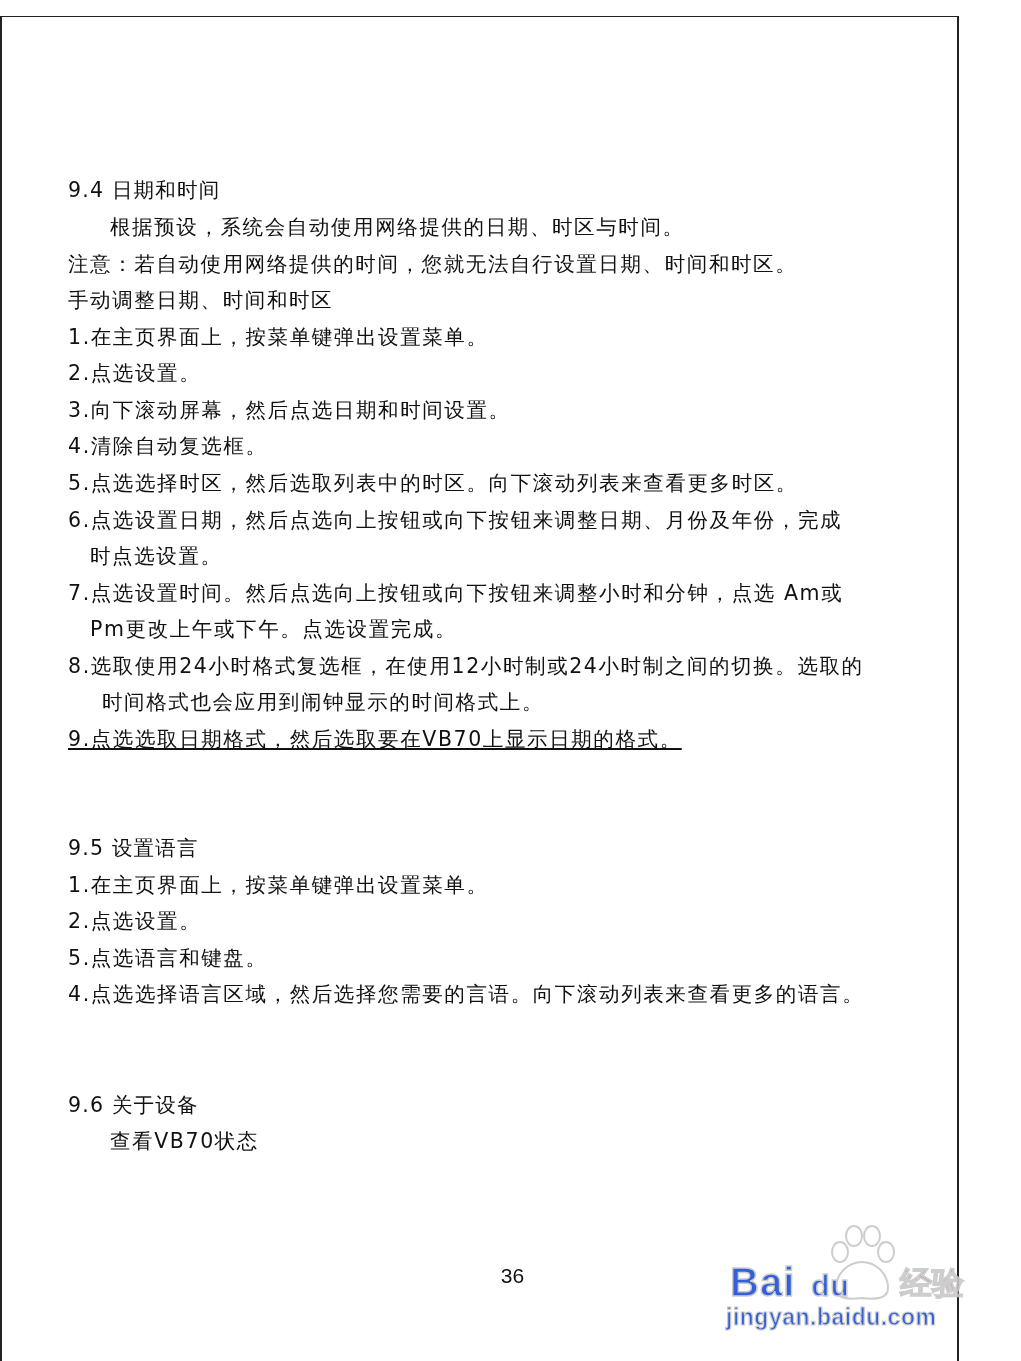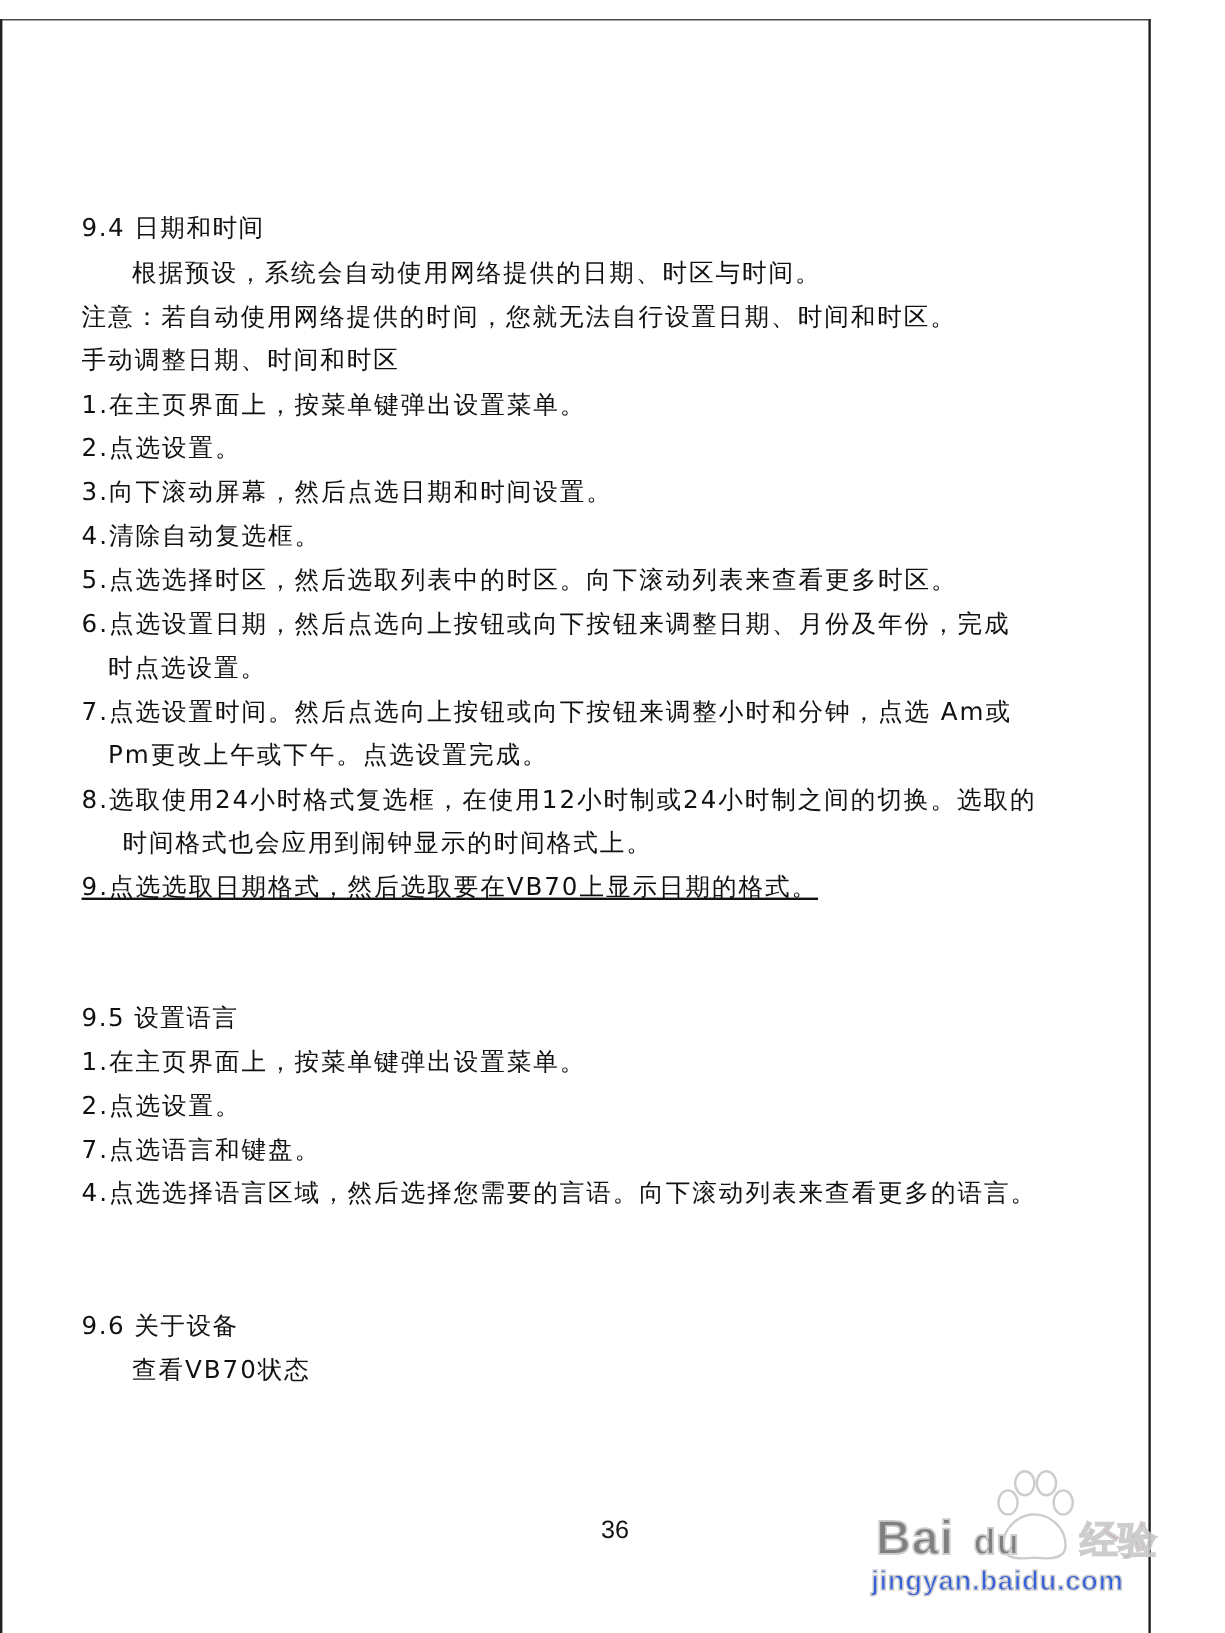--- a/index.html
+++ b/index.html
@@ -60,21 +60,21 @@
       height: 115px;
       opacity: 0.9;
     }
     .wm-logo-text {
       position: absolute;
       left: 8px;
       top: 38px;
       font-family: "Liberation Sans", sans-serif;
       font-weight: bold;
       font-size: 40px;
-      color: #737373;
+      color: #1d4ed8;
       -webkit-text-stroke: 1.5px #c8c8c8;
       letter-spacing: 1px;
       white-space: nowrap;
     }
     .wm-paw {
       position: absolute;
       left: 100px;
       top: 0px;
       width: 80px;
       height: 80px;
@@ -121,21 +121,21 @@
   <div class="line indent-cont" style="top:526px;">时点选设置。</div>
   <div class="line" style="top:563px;">7.点选设置时间。然后点选向上按钮或向下按钮来调整小时和分钟，点选 Am或</div>
   <div class="line indent-cont" style="top:599px;">Pm更改上午或下午。点选设置完成。</div>
   <div class="line" style="top:636px;">8.选取使用24小时格式复选框，在使用12小时制或24小时制之间的切换。选取的</div>
   <div class="line indent-cont" style="top:672px;margin-left:12px;">时间格式也会应用到闹钟显示的时间格式上。</div>
   <div class="line" style="top:709px;text-decoration:underline;">9.点选选取日期格式，然后选取要在VB70上显示日期的格式。</div>
 
   <div class="line heading" style="top:818px;">9.5 设置语言</div>
   <div class="line" style="top:855px;">1.在主页界面上，按菜单键弹出设置菜单。</div>
   <div class="line" style="top:891px;">2.点选设置。</div>
-  <div class="line" style="top:928px;">7.点选语言和键盘。</div>
+  <div class="line" style="top:928px;">5.点选语言和键盘。</div>
   <div class="line" style="top:964px;">4.点选选择语言区域，然后选择您需要的言语。向下滚动列表来查看更多的语言。</div>
 
   <div class="line heading" style="top:1075px;">9.6 关于设备</div>
   <div class="line indent-para" style="top:1111px;">查看VB70状态</div>
 
   <div class="page-number">36</div>
 
   <div class="watermark">
     <svg class="wm-paw" viewBox="0 0 80 80">
       <g fill="#ffffff" stroke="#c8c8c8" stroke-width="2">

